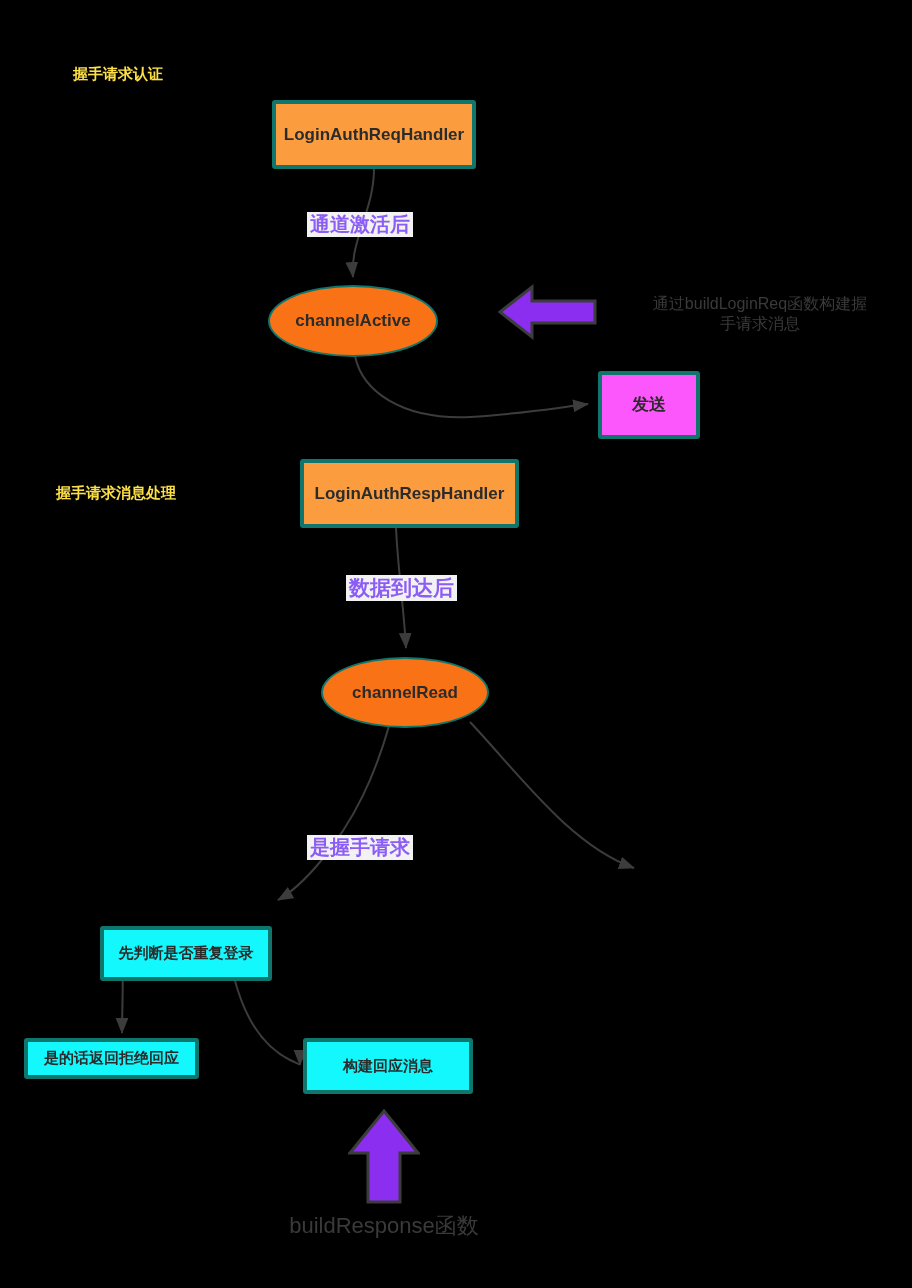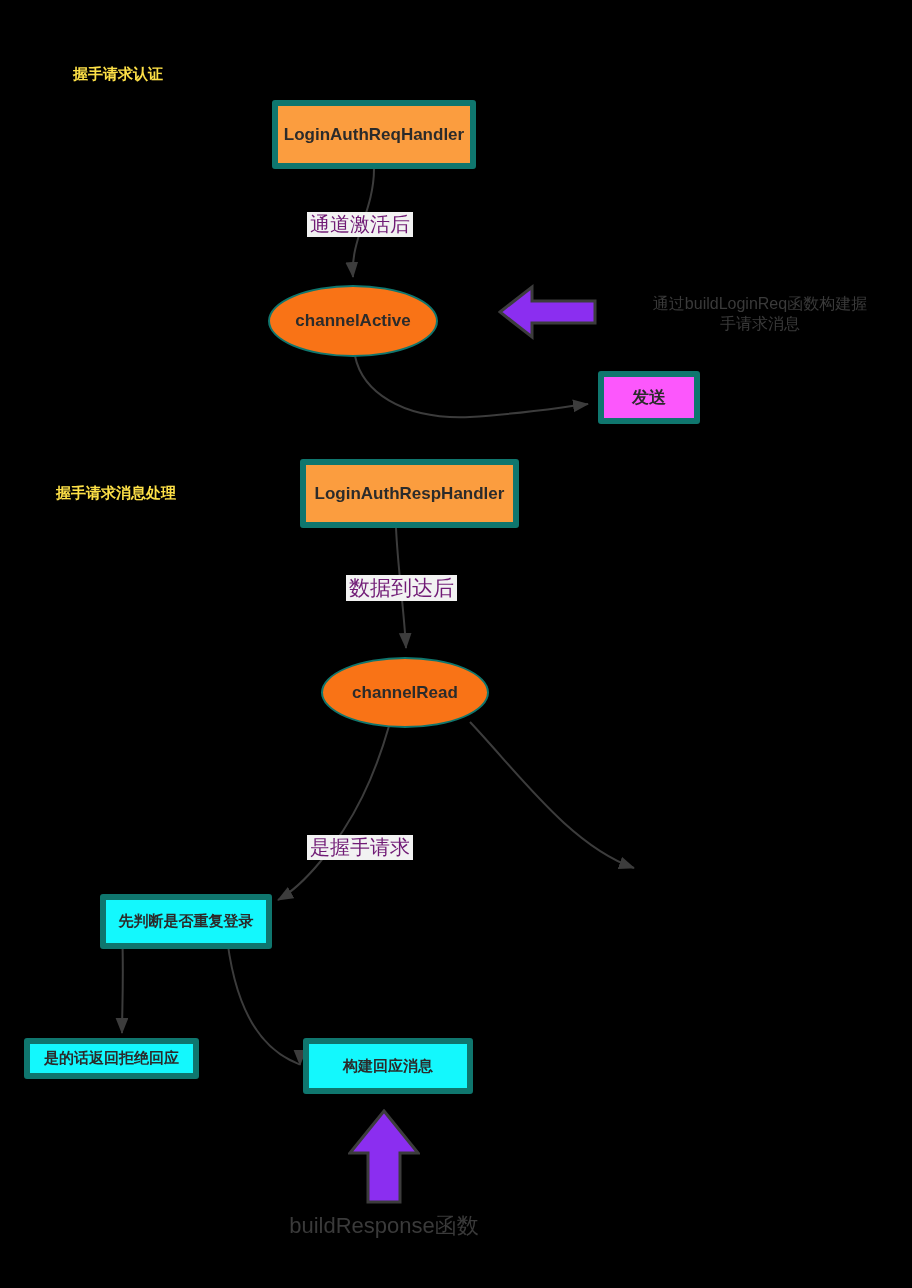--- a/index.html
+++ b/index.html
@@ -29,35 +29,35 @@
   }
   .node {
     position: absolute;
     box-sizing: border-box;
     display: flex;
     align-items: center;
     justify-content: center;
     text-align: center;
     font-weight: bold;
     color: #2b2b2b;
-    border: 6px solid #0f766e;
+    border: 4px solid #0f766e;
     line-height: 1.25;
   }
   .node.rect  { border-radius: 3px; }
   .node.round { border-radius: 50%; border-width: 2px; }
   .orange { background: #fb9d3f; }
   .green  { background: #f97316; }
   .magenta{ background: #fc57fc; }
   .cyan   { background: #13f8fd; }
 
   .edge-label {
     position: absolute;
     background: #f2f2f2;
-    color: #701a75;
-    font-weight: normal;
+    color: #8b5cf6;
+    font-weight: bold;
     padding: 1px 3px;
     white-space: nowrap;
     line-height: 1.15;
   }
   .section-label {
     position: absolute;
     color: #fde047;
     font-weight: bold;
     white-space: nowrap;
     line-height: 1.3;
@@ -99,28 +99,28 @@
   </svg>
 
   <div class="section-label" style="left:73px; top:64px; font-size:15px;">握手请求认证</div>
 
   <div class="section-label" style="left:56px; top:483px; font-size:15px;">握手请求消息处理</div>
 
   <div class="node rect orange" style="left:272px; top:100px; width:204px; height:69px; font-size:17px;">LoginAuthReqHandler</div>
 
   <div class="node round green" style="left:268px; top:285px; width:170px; height:72px; font-size:17px;">channelActive</div>
 
-  <div class="node rect magenta" style="left:598px; top:371px; width:102px; height:53px; font-size:17px;">发送</div>
+  <div class="node rect magenta" style="left:598px; top:371px; width:102px; height:68px; font-size:17px;">发送</div>
 
   <div class="node rect orange" style="left:300px; top:459px; width:219px; height:69px; font-size:17px;">LoginAuthRespHandler</div>
 
   <div class="node round green" style="left:321px; top:657px; width:168px; height:71px; font-size:17px;">channelRead</div>
 
 
-  <div class="node rect cyan" style="left:100px; top:894px; width:172px; height:55px; font-size:15px;">先判断是否重复登录</div>
+  <div class="node rect cyan" style="left:100px; top:926px; width:172px; height:55px; font-size:15px;">先判断是否重复登录</div>
 
   <div class="node rect cyan" style="left:24px; top:1038px; width:175px; height:41px; font-size:15px;">是的话返回拒绝回应</div>
 
   <div class="node rect cyan" style="left:303px; top:1038px; width:170px; height:56px; font-size:15px;">构建回应消息</div>
 
   <div class="edge-label" style="left:307px; top:212px; font-size:20px;">通道激活后</div>
 
   <div class="edge-label" style="left:346px; top:575px; font-size:21px;">数据到达后</div>
 
   <div class="edge-label" style="left:307px; top:835px; font-size:20px;">是握手请求</div>

